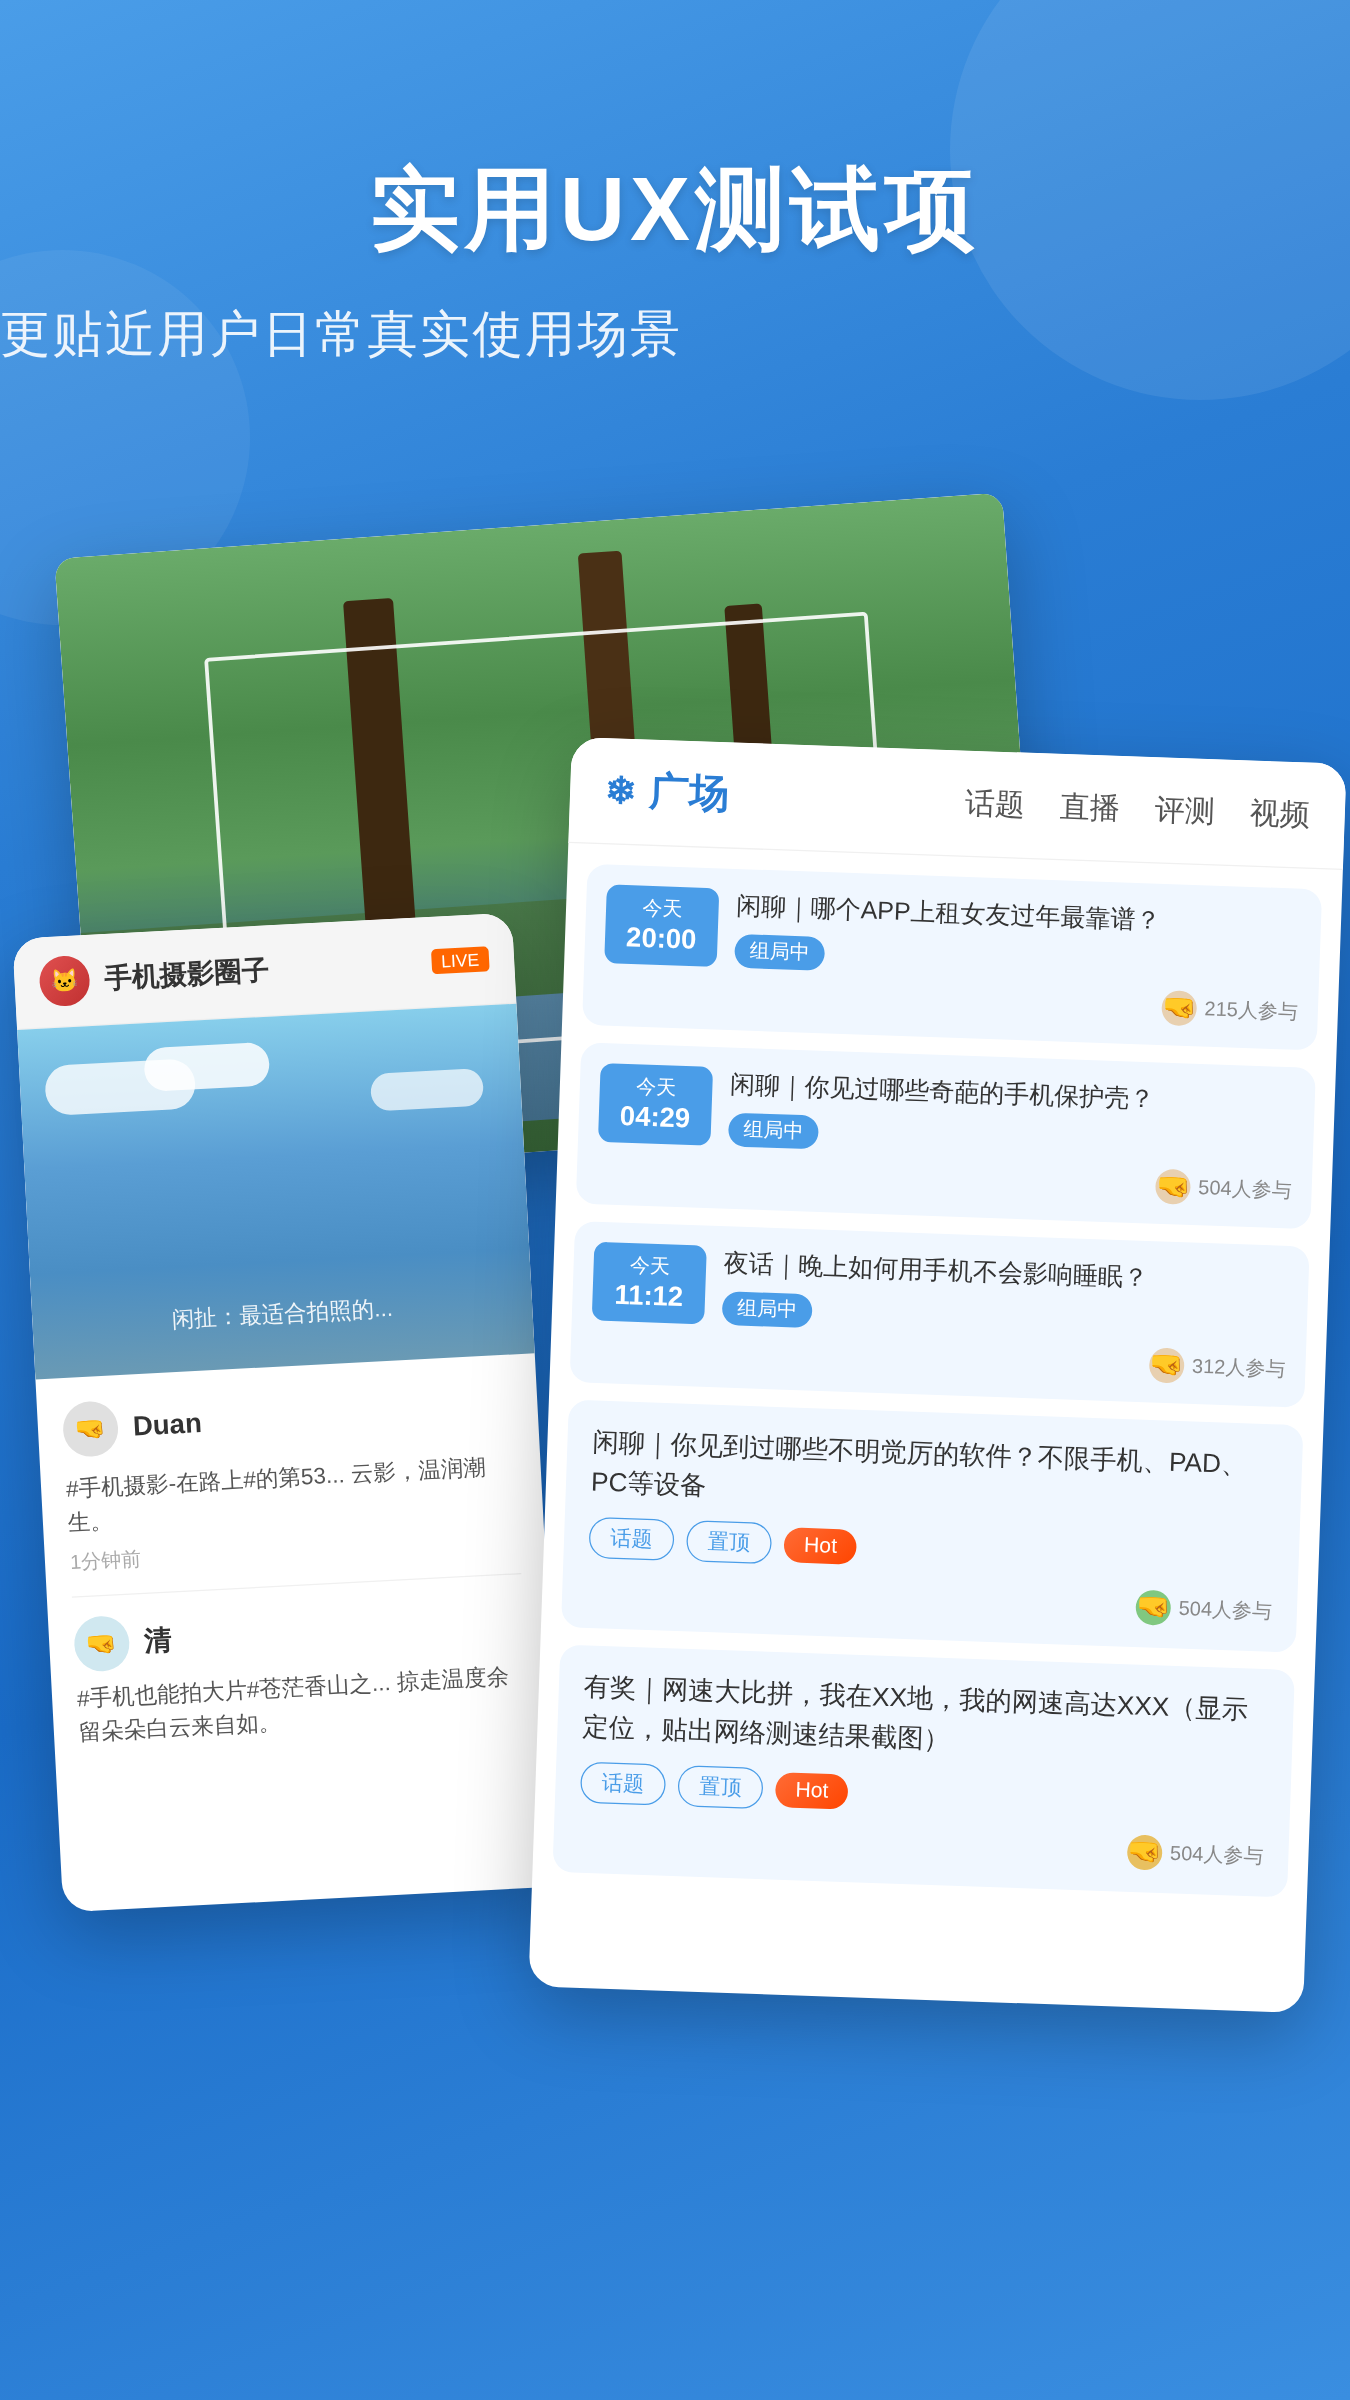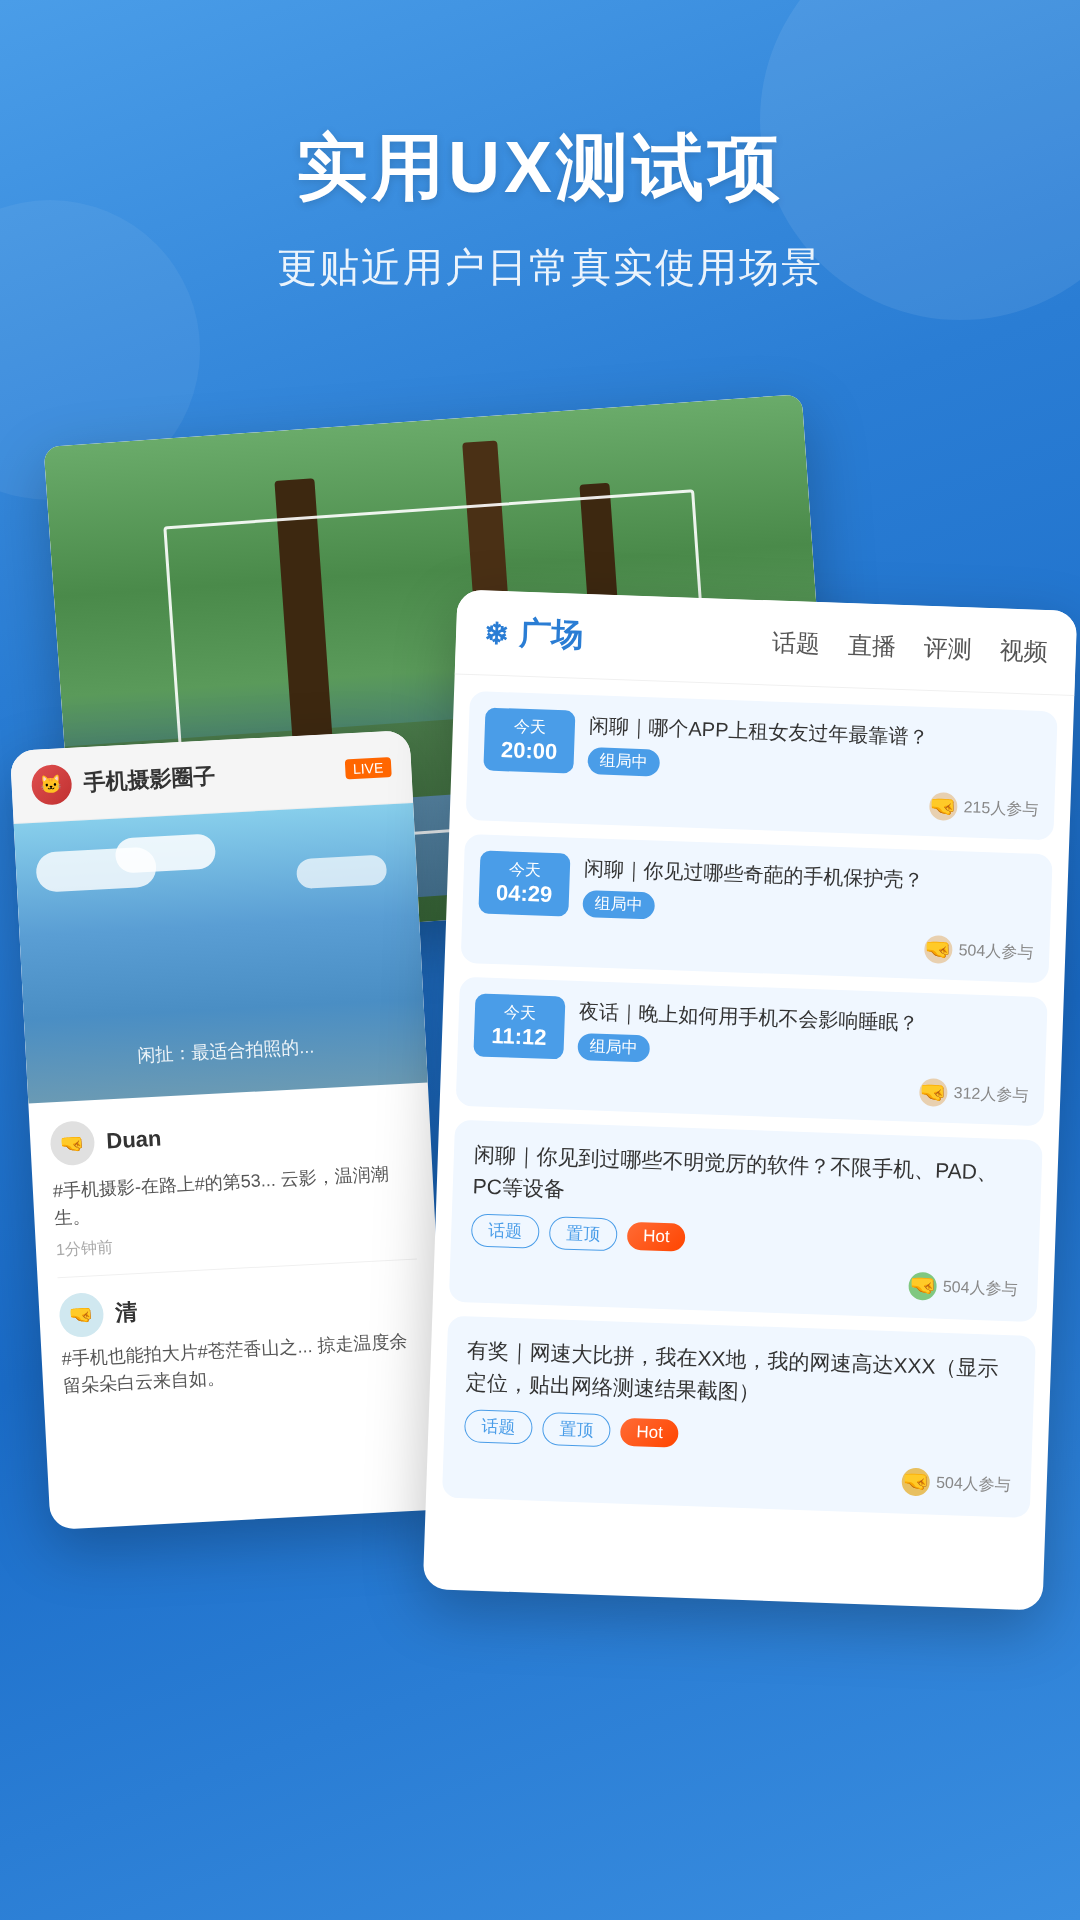--- a/index.html
+++ b/index.html
@@ -18,27 +18,25 @@
       text-align: center;
       padding-top: 120px;
       color: white;
       font-size: 72px;
       font-weight: 600;
       letter-spacing: 4px;
       text-shadow: 0 2px 8px rgba(0,0,0,0.15);
     }
 
     .sub-title {
-      text-align: center;
       color: rgba(255,255,255,0.9);
       font-size: 40px;
       font-weight: 400;
       margin-top: 24px;
       letter-spacing: 2px;
-      margin-left: 20px;
     }
 
     .cards-container {
       position: absolute;
       top: 380px;
       left: 0;
       width: 1080px;
       height: 1540px;
     }
 

